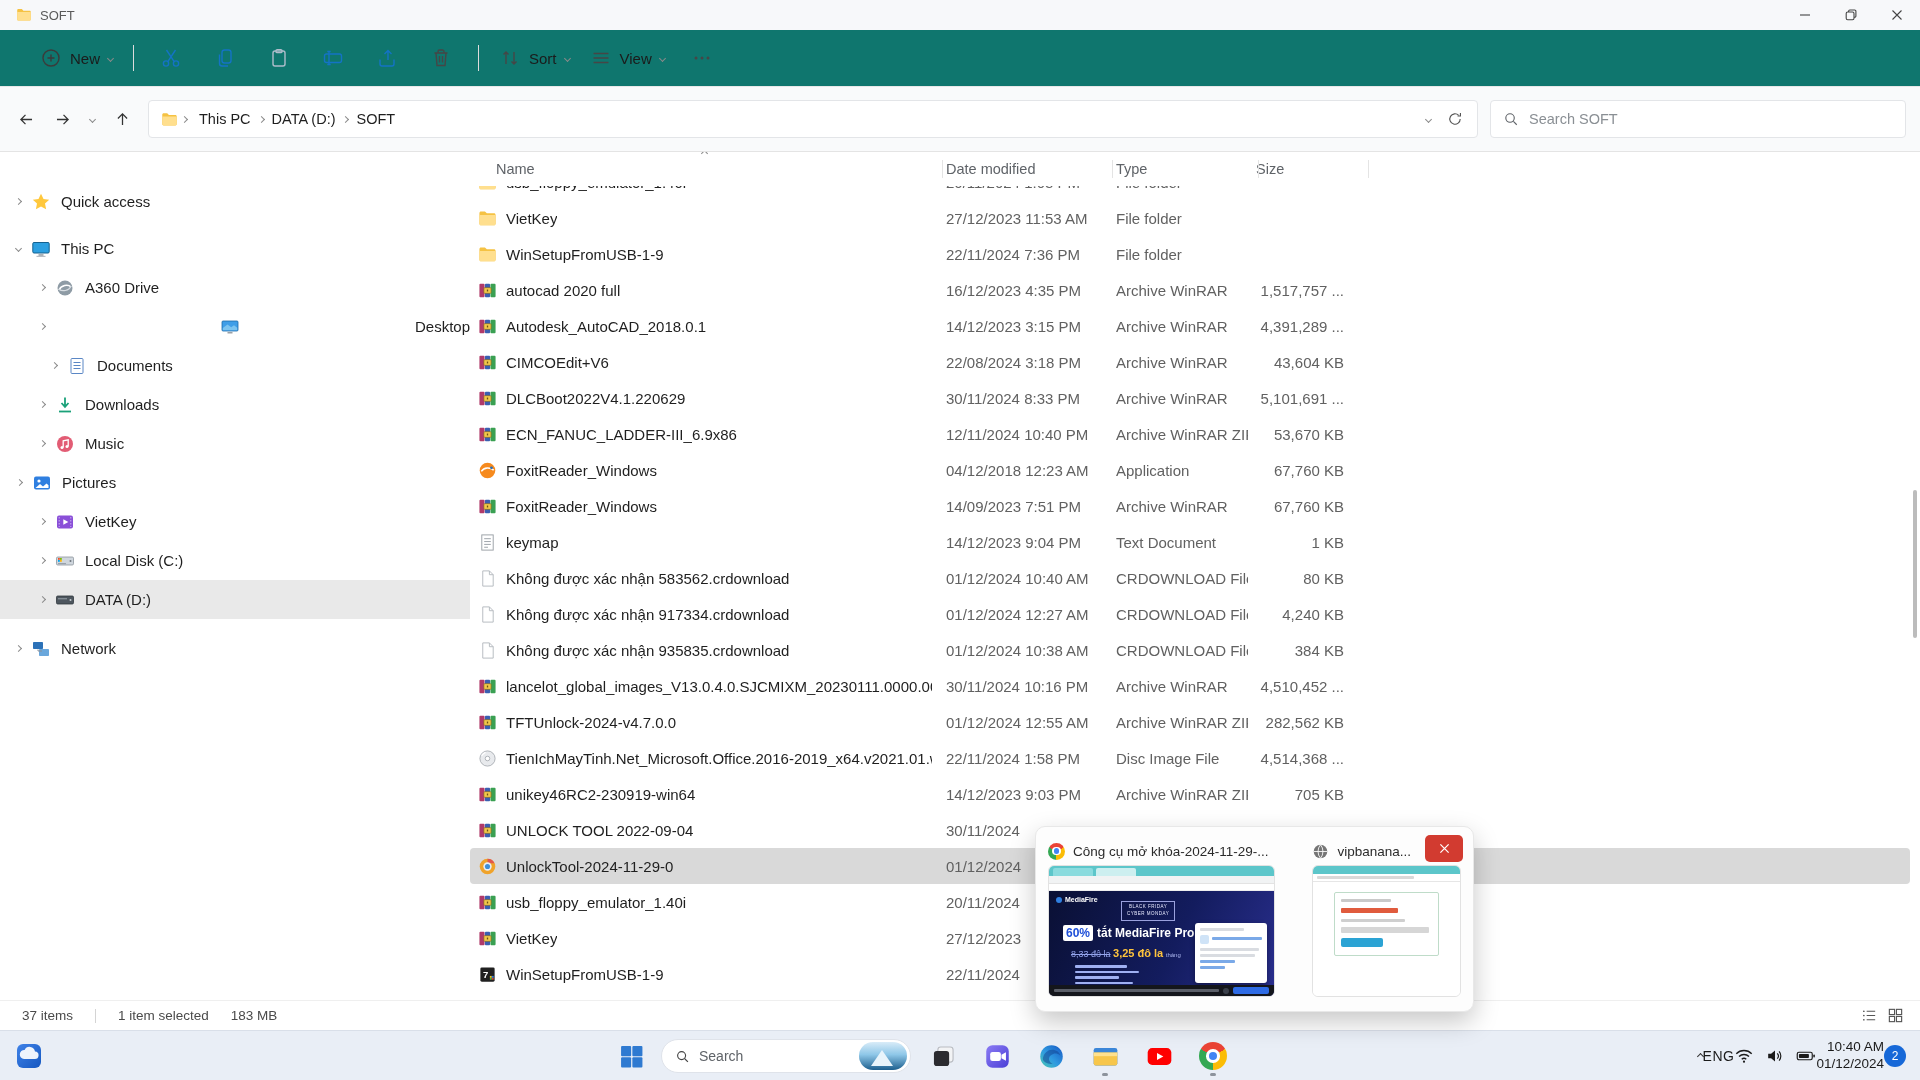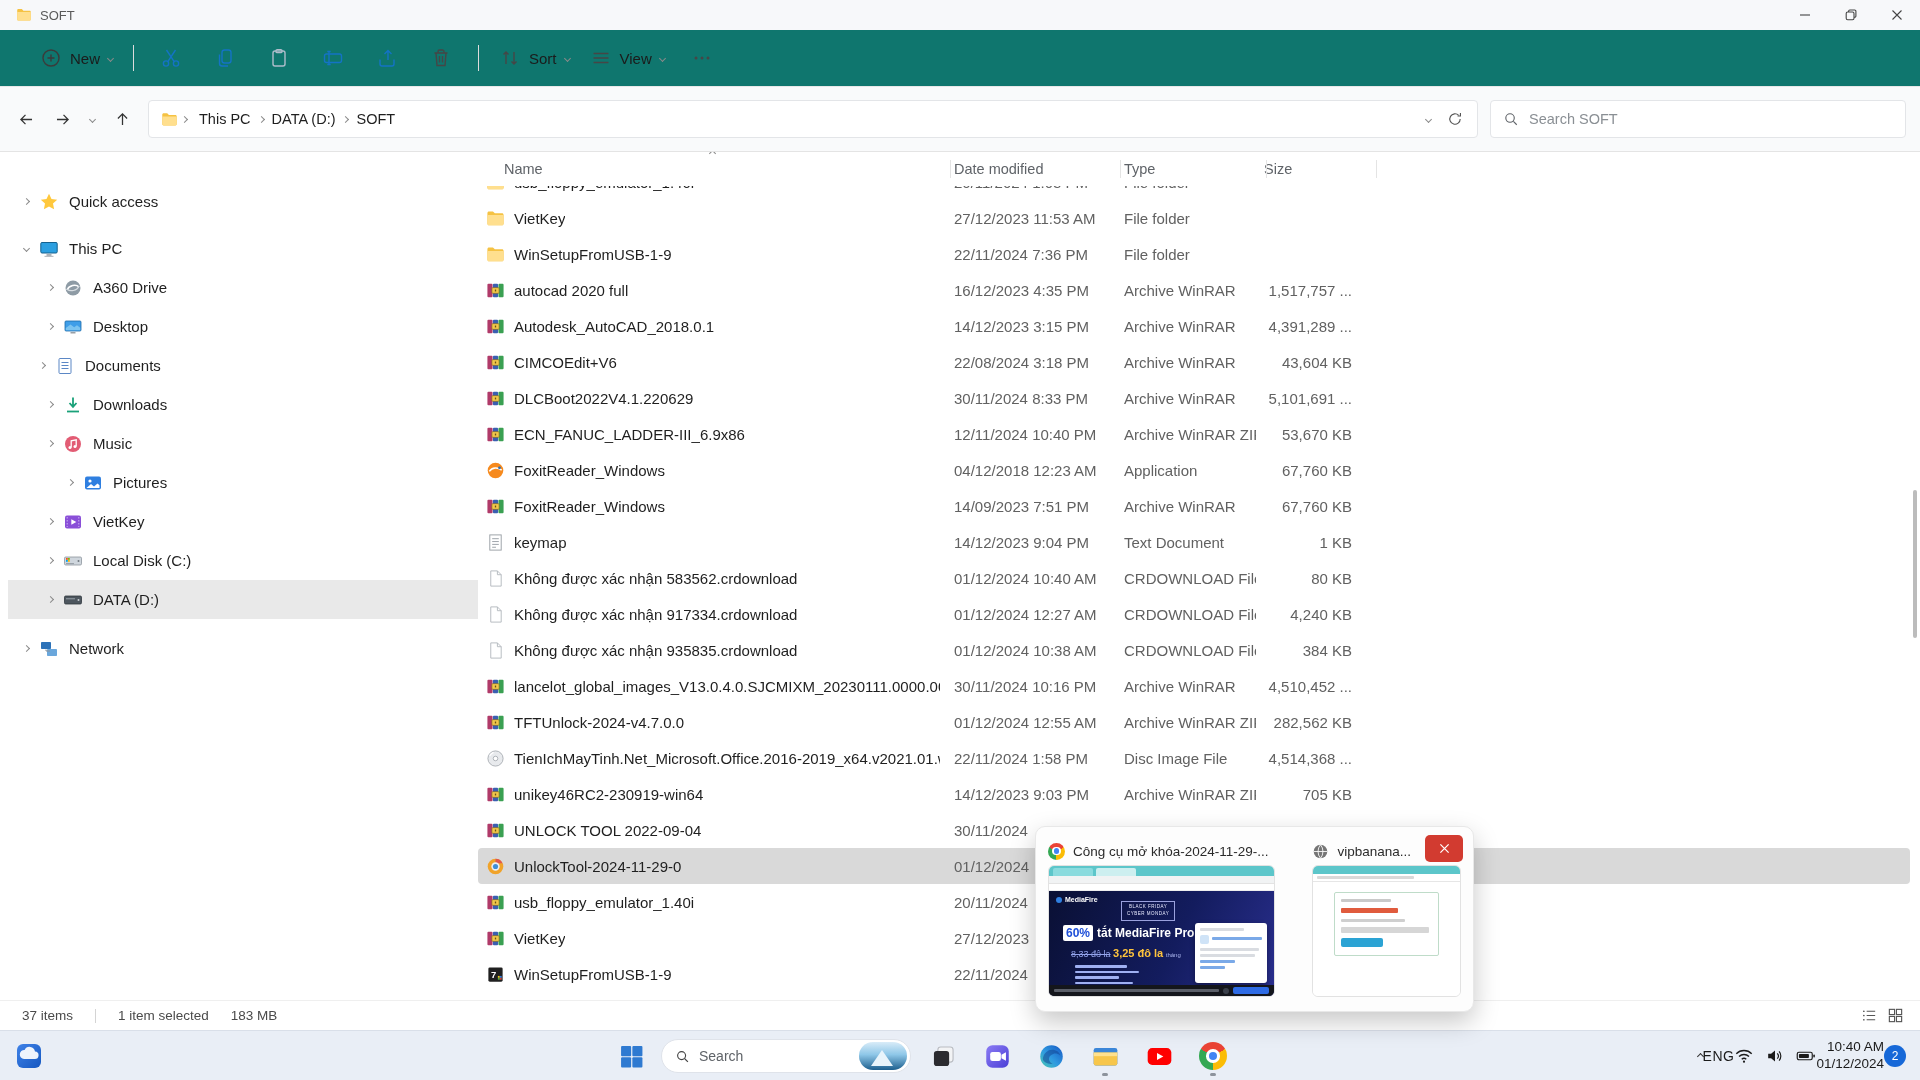--- a/index.html
+++ b/index.html
@@ -32,21 +32,21 @@
   .crumb { font-size:14.5px; color:#1f1f1f; padding:4px 8px; border-radius:3px; }
   .crumb-right { margin-left:auto; display:flex; align-items:center; gap:16px; padding-right:6px; }
   .crumb-right svg { width:16px; height:16px; }
   .search-box { margin-left:12px; flex:1; height:38px; background:#fff; border:1px solid #e3e5e8; border-radius:4px; display:flex; align-items:center; padding:0 12px; gap:10px; }
   .search-box svg { width:16px; height:16px; flex:0 0 auto; }
   .search-box input { border:none; outline:none; flex:1; font-family:inherit; font-size:14.5px; color:#333; background:transparent; }
   .search-box input::placeholder { color:#8a8f94; }
 
   
   .content { display:flex; height:848px; }
-  .sidebar { width:470px; padding-top:30px; overflow:hidden;margin-left:8px; }
+  .sidebar { width:470px; padding-top:30px; overflow:hidden; }
   .side-row { display:flex; align-items:center; height:39px; gap:10px; font-size:15px; cursor:default; }
   .side-row .chev { flex:0 0 auto; }
   .sicon { width:20px; height:20px; flex:0 0 auto; }
   .sicon svg { width:20px; height:20px; display:block; }
   .side-row.sel { background:#e9e9e9; }
 
   .filearea { position:relative; flex:1; overflow:hidden; }
   .list-header, .file-row { display:grid; grid-template-columns:462px 170px 146px 100px; }
   .list-header { height:34px; align-items:center; color:#5f6368; font-size:14.5px; position:relative; }
   .lh-name { padding-left:26px; }
@@ -340,32 +340,32 @@
             <span class="chev sm gray right"></span>
             <span class="sicon">
               <svg viewBox="0 0 20 20">
                 <circle cx="10" cy="10" r="7.5" fill="#8e9ba5"></circle>
                 <path d="M4 12c2-5 9-6 12-3" stroke="#fff" stroke-width="1.6" fill="none"></path>
                 <path d="M16 8c-2 5-9 6-12 3" stroke="#d7dde2" stroke-width="1.2" fill="none"></path>
               </svg>
             </span>
             <span class="slabel">A360 Drive</span>
           </div>
-          <div class="side-row" style="padding-left: 40px;">
+          <div class="side-row" style="padding-left: 40px; justify-content: space-between;">
             <span class="chev sm gray right"></span>
             <span class="sicon">
               <svg viewBox="0 0 20 20">
                 <rect x="2" y="4" width="16" height="10" rx="1" fill="#3f9ee8" stroke="#1c6aa8" stroke-width="0.8"></rect>
                 <path d="M2.8 11l4.7-3.6 3.7 2.8 2.8-1.9 3.2 2.4v2.5H2.8z" fill="#7cc4f0"></path>
                 <rect x="7.5" y="15" width="5" height="1.5" fill="#9aa0a6"></rect>
               </svg>
             </span>
             <span class="slabel">Desktop</span>
           </div>
-          <div class="side-row" style="padding-left: 32px;">
+          <div class="side-row" style="padding-left: 52px;">
             <span class="chev sm gray right"></span>
             <span class="sicon">
               <svg viewBox="0 0 20 20">
                 <rect x="4" y="2.5" width="12" height="15" rx="1" fill="#fff" stroke="#5b87c5" stroke-width="1"></rect>
                 <path d="M6.5 6.5h7M6.5 9.5h7M6.5 12.5h7" stroke="#5b87c5" stroke-width="1.2"></path>
               </svg>
             </span>
             <span class="slabel">Documents</span>
           </div>
           <div class="side-row" style="padding-left: 40px;">
@@ -383,21 +383,21 @@
             <span class="sicon">
               <svg viewBox="0 0 20 20">
                 <circle cx="10" cy="10" r="8" fill="#e25c74"></circle>
                 <path d="M8.2 13.5V6.8l5-1v6.7" stroke="#fff" stroke-width="1.3" fill="none"></path>
                 <circle cx="7" cy="13.6" r="1.5" fill="#fff"></circle>
                 <circle cx="12" cy="12.6" r="1.5" fill="#fff"></circle>
               </svg>
             </span>
             <span class="slabel">Music</span>
           </div>
-          <div class="side-row" style="padding-left: 60px;">
+          <div class="side-row" style="padding-left: 17px;">
             <span class="chev sm gray right"></span>
             <span class="sicon">
               <svg viewBox="0 0 20 20">
                 <rect x="2" y="3.5" width="16" height="13" rx="2" fill="#2f7fe0"></rect>
                 <circle cx="7" cy="8" r="1.6" fill="#fff"></circle>
                 <path d="M3.5 15l4.5-4 3 2.5 3.5-3 2 1.8V15z" fill="#fff"></path>
               </svg>
             </span>
             <span class="slabel">Pictures</span>
           </div>

